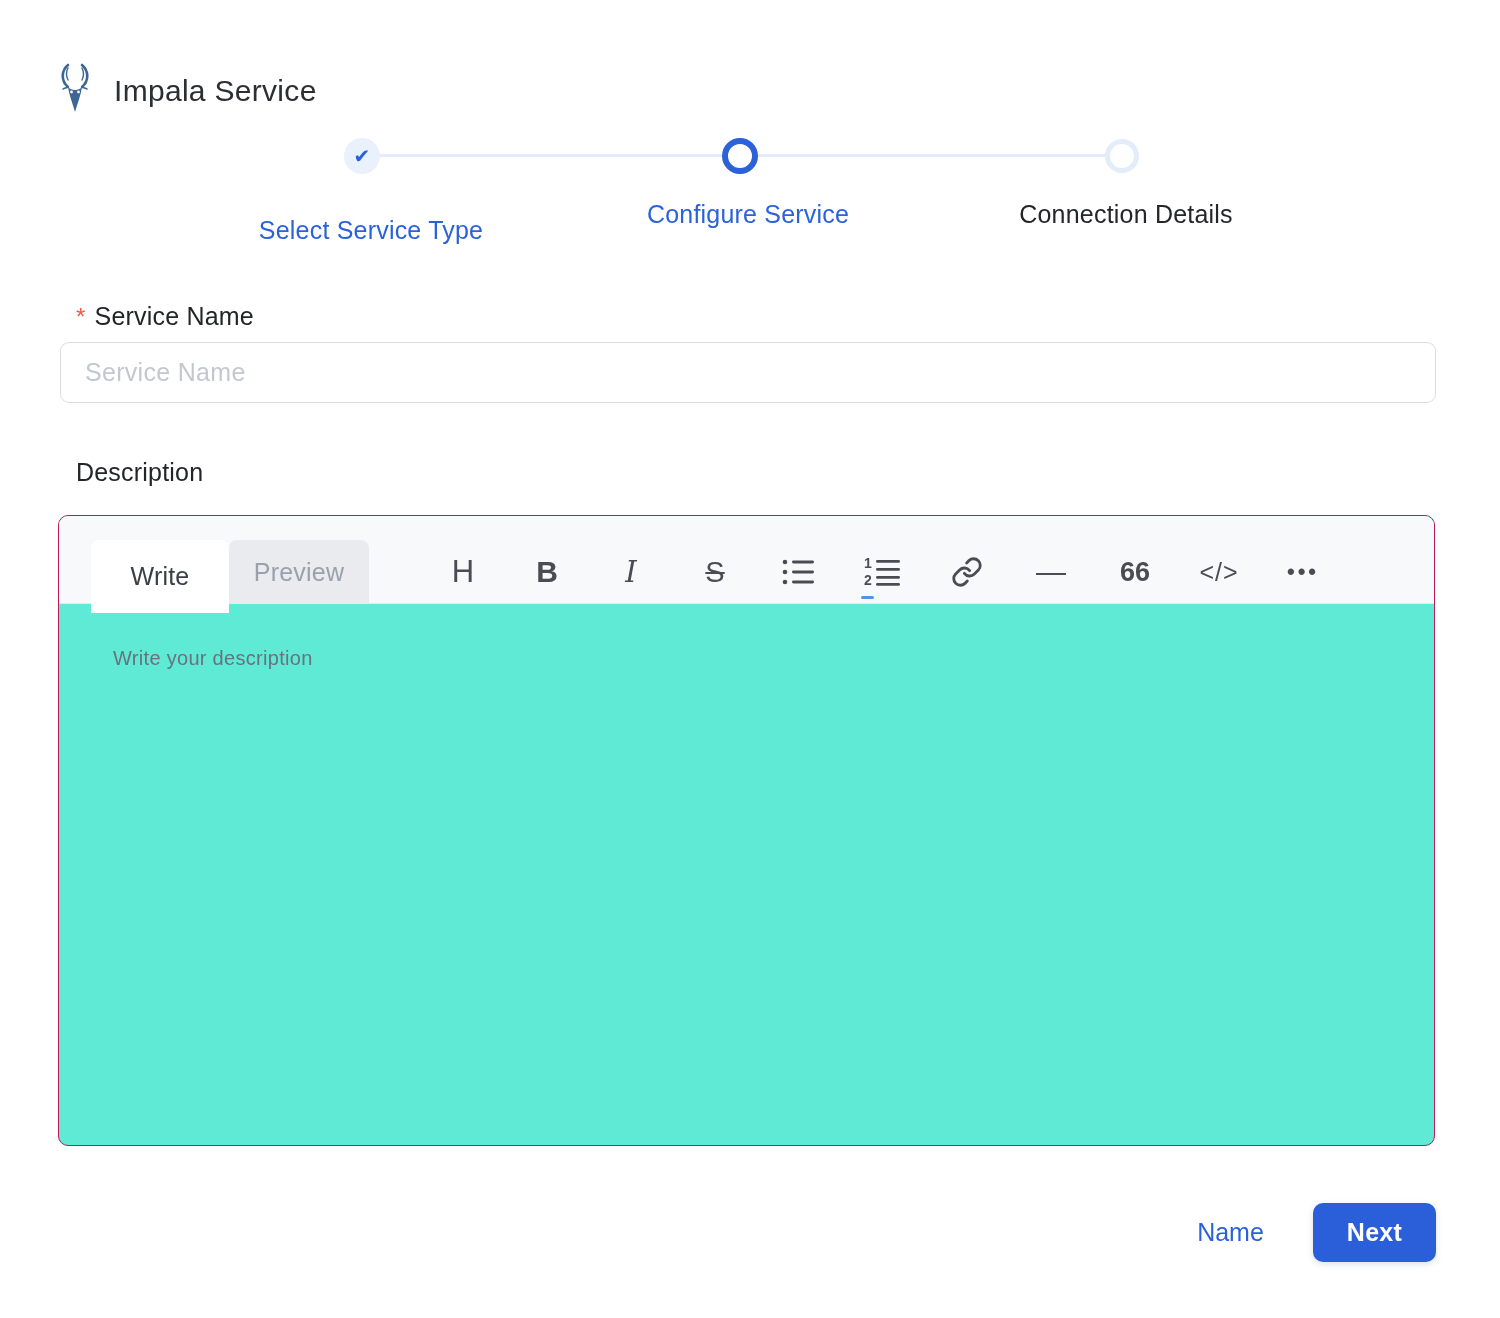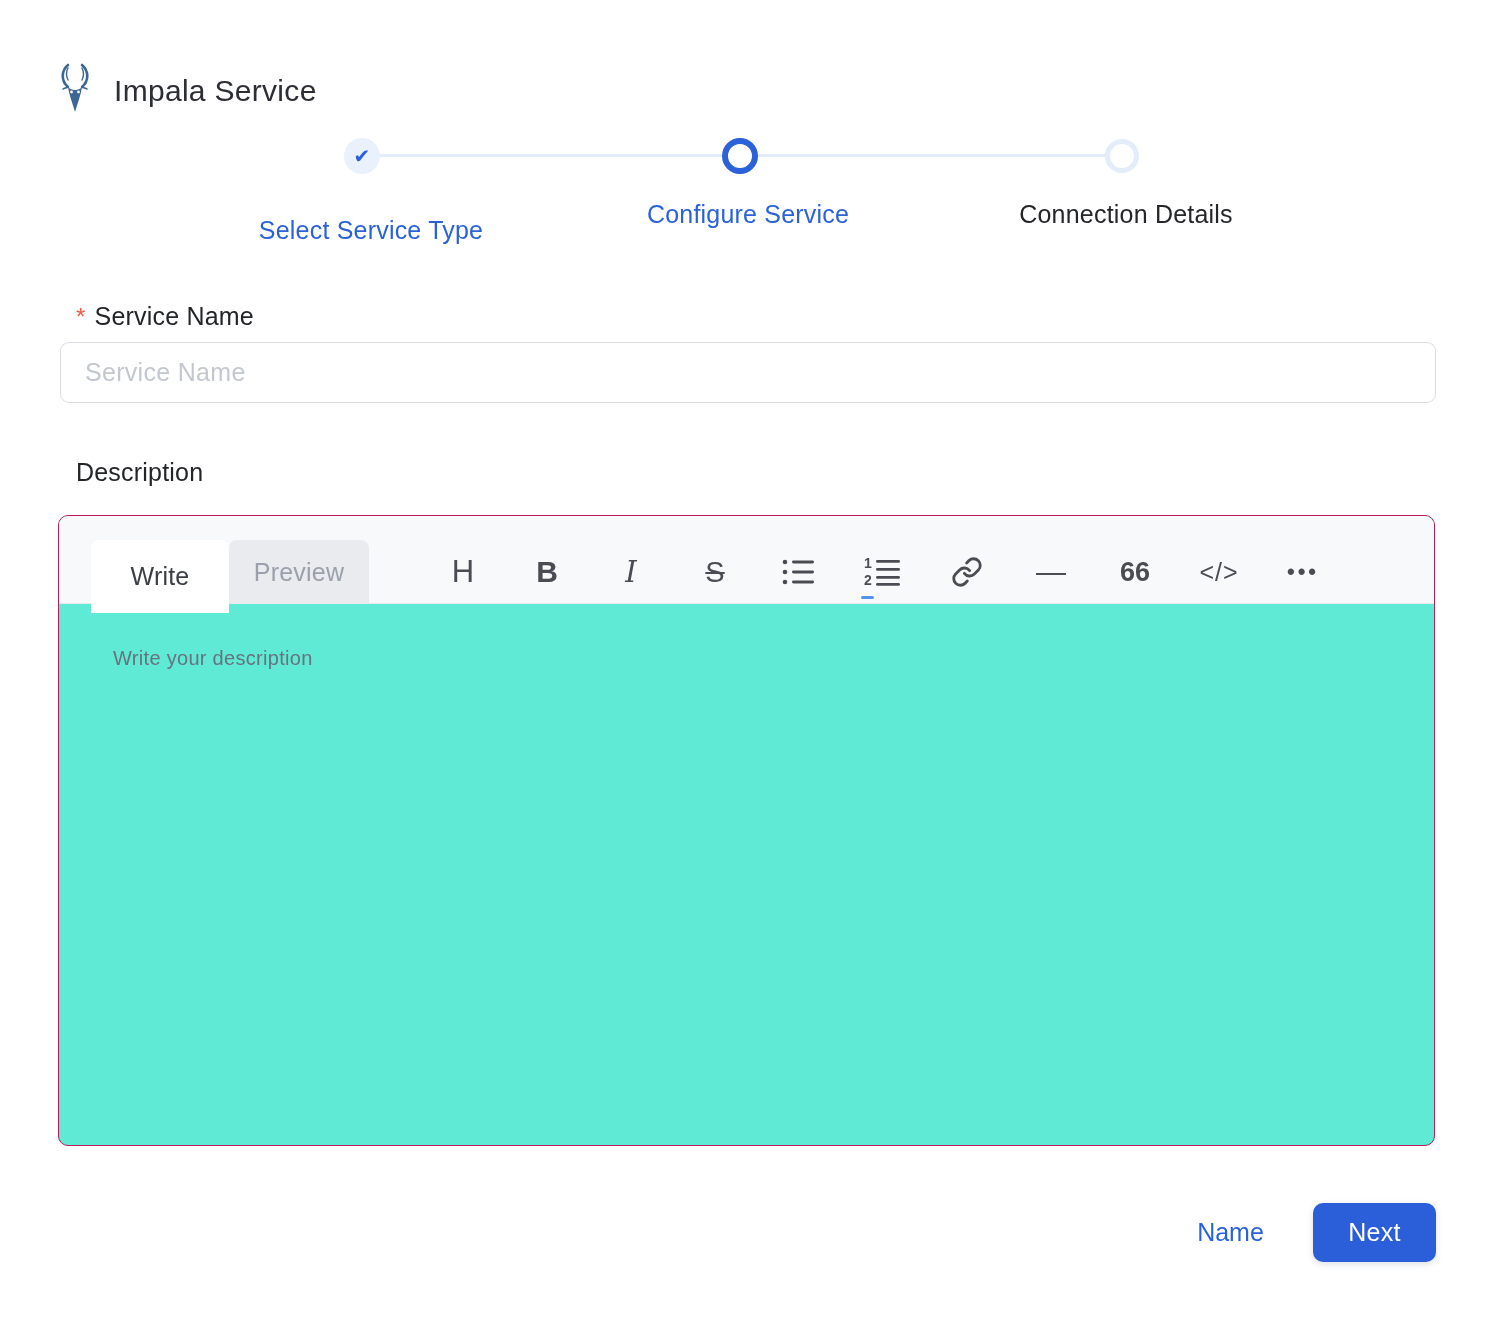--- a/index.html
+++ b/index.html
@@ -138,20 +138,21 @@
   }
   .next-button {
     position: absolute; left: 1313px; top: 1203px;
     width: 123px; height: 59px;
     background: #2b5fd9; color: #ffffff; font-size: 25px;
     border: none; border-radius: 10px; cursor: pointer;
     display: flex; align-items: center; justify-content: center;
     box-shadow: 0 2px 6px rgba(120,130,150,0.25);
     font-family: "Liberation Sans", sans-serif;
     letter-spacing: 0.3px;
+    font-weight: bold;
   }
 </style>
 </head>
 <body>
 
 <div class="canvas">
 
   <svg class="logo" viewBox="0 0 38 54" fill="none">
     <path d="M12 3 C5 9 5 19 12 25" stroke="#3c6795" stroke-width="2.6" stroke-linecap="round"></path>
     <path d="M26 3 C33 9 33 19 26 25" stroke="#3c6795" stroke-width="2.6" stroke-linecap="round"></path>

